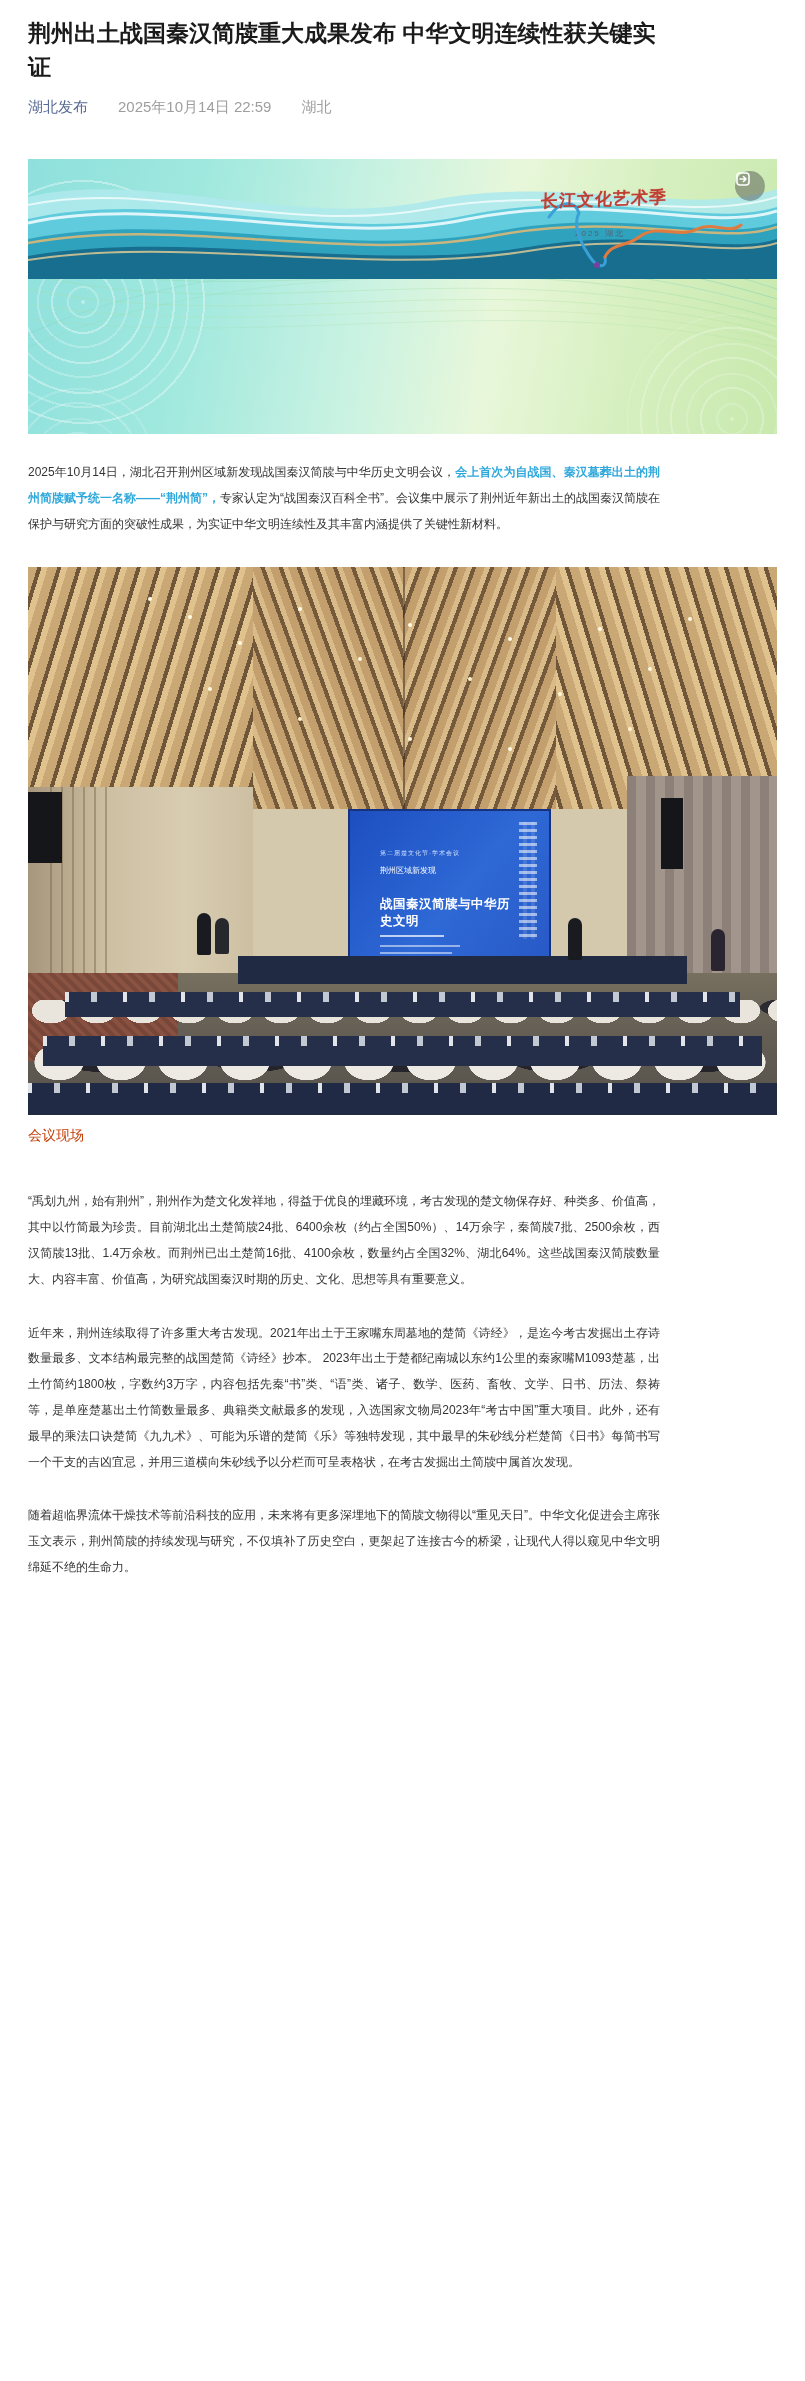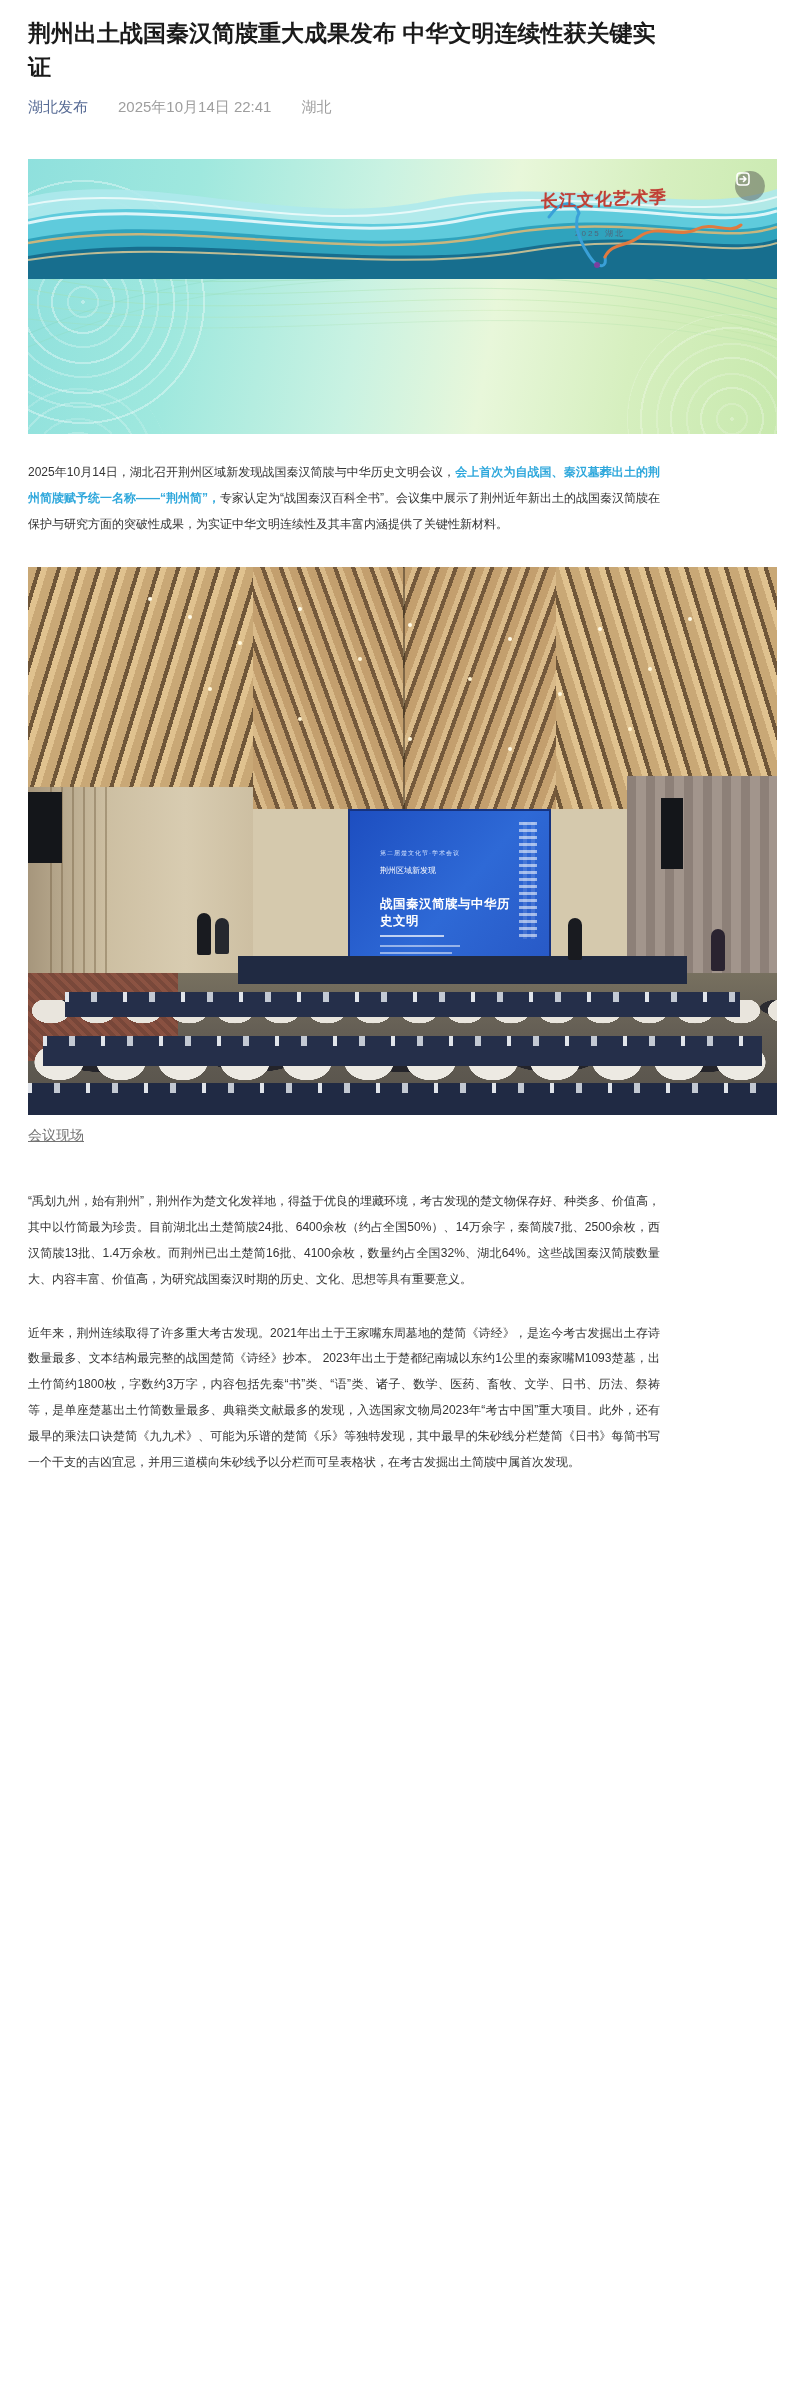--- a/index.html
+++ b/index.html
@@ -170,32 +170,32 @@
     background-size: 46px 100%, 118px 90%; }
   .ph-ch-mid { top:87.5%; height:7%;
     background-image: radial-gradient(ellipse 40% 48% at 50% 40%, #edeae3 0 98%, transparent 100%),
                       radial-gradient(ellipse 30% 42% at 50% 30%, #24242a 0 98%, transparent 100%);
     background-size: 62px 100%, 150px 92%; }
   .ph-ch-front { top:95.5%; height:9%;
     background-image: radial-gradient(ellipse 42% 50% at 50% 35%, #f0ede7 0 98%, transparent 100%),
                       radial-gradient(ellipse 32% 46% at 50% 28%, #1e1e24 0 98%, transparent 100%);
     background-size: 88px 100%, 205px 95%; }
 
-  .photo-caption { margin-top: 10px; font-size: 14px; line-height:20px; color:#737373;text-decoration:underline; }
+  .photo-caption { margin-top: 10px; font-size: 14px; line-height:20px; color:#c2410c; }
 </style>
 </head>
 <body>
 
 <div class="container">
 
   <h1 class="title">荆州出土战国秦汉简牍重大成果发布 中华文明连续性获关键实证</h1>
 
   <div class="meta">
     <a class="meta-source">湖北发布</a>
-    <span>2025年10月14日 22:41</span>
+    <span>2025年10月14日 22:59</span>
     <span>湖北</span>
   </div>
 
   <figure class="banner">
     <svg width="749" height="275" viewBox="0 0 749 275" preserveAspectRatio="none">
       <g fill="none" stroke-width="1">
         <path d="M0,70 C200,130 420,40 749,140" stroke="#6fc9b5" opacity=".4"></path>
         <path d="M0,85 C210,145 430,55 749,150" stroke="#7fd0b8" opacity=".35"></path>
         <path d="M0,100 C220,160 440,70 749,160" stroke="#8fd6a0" opacity=".35"></path>
         <path d="M0,115 C230,170 450,85 749,168" stroke="#9cda9c" opacity=".3"></path>
@@ -287,14 +287,15 @@
       <div class="ph-chairs ph-ch-front"></div>
       <div class="ph-table ph-t3">
           <div class="ph-items"></div>
         </div>
     </div>
     <figcaption class="photo-caption">会议现场</figcaption>
   </figure>
 
   <p class="para para-after-photo">“禹划九州，始有荆州”，荆州作为楚文化发祥地，得益于优良的埋藏环境，考古发现的楚文物保存好、种类多、价值高，其中以竹简最为珍贵。目前湖北出土楚简牍24批、6400余枚（约占全国50%）、14万余字，秦简牍7批、2500余枚，西汉简牍13批、1.4万余枚。而荆州已出土楚简16批、4100余枚，数量约占全国32%、湖北64%。这些战国秦汉简牍数量大、内容丰富、价值高，为研究战国秦汉时期的历史、文化、思想等具有重要意义。</p>
   <p class="para">近年来，荆州连续取得了许多重大考古发现。2021年出土于王家嘴东周墓地的楚简《诗经》，是迄今考古发掘出土存诗数量最多、文本结构最完整的战国楚简《诗经》抄本。 2023年出土于楚都纪南城以东约1公里的秦家嘴M1093楚墓，出土竹简约1800枚，字数约3万字，内容包括先秦“书”类、“语”类、诸子、数学、医药、畜牧、文学、日书、历法、祭祷等，是单座楚墓出土竹简数量最多、典籍类文献最多的发现，入选国家文物局2023年“考古中国”重大项目。此外，还有最早的乘法口诀楚简《九九术》、可能为乐谱的楚简《乐》等独特发现，其中最早的朱砂线分栏楚简《日书》每简书写一个干支的吉凶宜忌，并用三道横向朱砂线予以分栏而可呈表格状，在考古发掘出土简牍中属首次发现。</p>
+  <p class="para" style="padding-bottom:24px;">随着超临界流体干燥技术等前沿科技的应用，未来将有更多深埋地下的简牍文物得以“重见天日”。中华文化促进会主席张玉文表示，荆州简牍的持续发现与研究，不仅填补了历史空白，更架起了连接古今的桥梁，让现代人得以窥见中华文明绵延不绝的生命力。</p>
 
 </div>
 
 </body></html>

